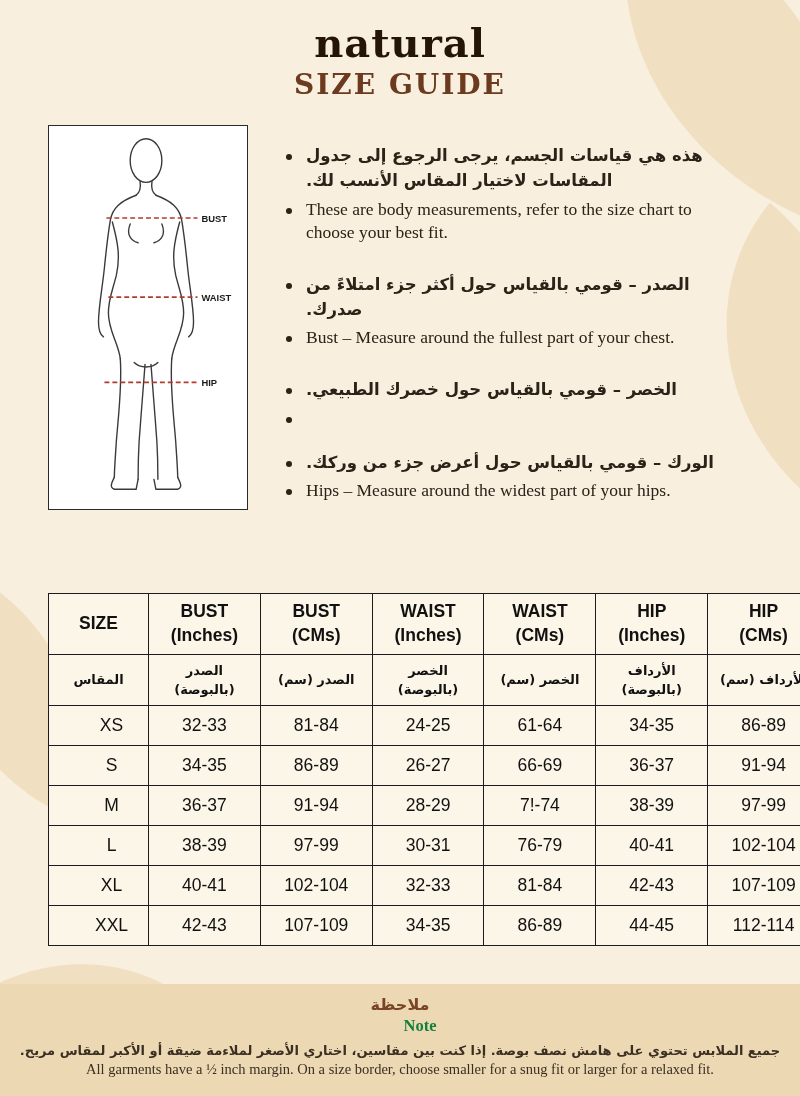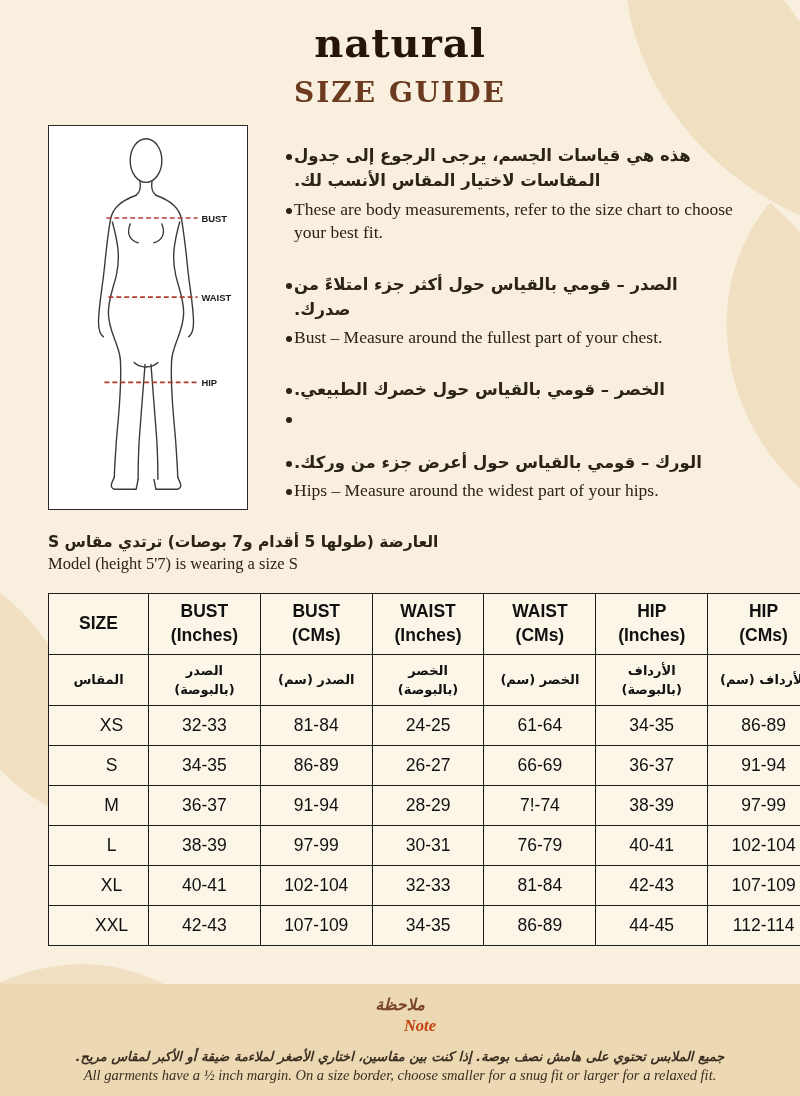--- a/index.html
+++ b/index.html
@@ -10,33 +10,33 @@
   }
   .leaf { position:absolute; background:#f1dfc1; border-radius:0 100% 0 100%; z-index:0; }
   .leaf1 { top:-60px;  right:-80px; width:290px; height:250px; transform:rotate(18deg); }
   .leaf2 { top:250px;  right:-100px; width:220px; height:200px; transform:rotate(40deg); }
   .leaf3 { top:600px;  left:-90px;  width:200px; height:180px; transform:rotate(205deg); }
   .leaf4 { bottom:-30px; left:-70px; width:210px; height:190px; transform:rotate(120deg); }
 
   .header { position:relative; z-index:1; text-align:center; padding-top:22px; }
   .logo  { font-family:"DejaVu Serif", serif; font-weight:700; font-size:40px; line-height:1.05;
            color:#241507; letter-spacing:1px; }
-  .title { margin:12px 0 0; font-family:"DejaVu Serif", serif; font-weight:700; font-size:28px;
+  .title { margin:4px 0 0; font-family:"DejaVu Serif", serif; font-weight:700; font-size:28px;
            letter-spacing:2px; color:#6b3a1f; }
 
   .figure-box { position:absolute; left:48px; top:125px; width:200px; height:385px;
                 background:#ffffff; border:1.6px solid #2a2a2a; box-sizing:border-box; z-index:1; }
   .figure-box svg { width:100%; height:100%; display:block; }
   .ln   { fill:none; stroke:#3a3a3a; stroke-width:1.4; stroke-linecap:round; }
   .meas { stroke:#b23b30; stroke-width:1.7; stroke-dasharray:5 3; }
   .meas-label { font-family:"Liberation Sans", sans-serif; font-size:9.5px; font-weight:bold; fill:#1a1a1a; }
 
   .bullets { position:absolute; left:286px; top:144px; width:450px; margin:0; padding:0;
              list-style:none; z-index:1; }
-  .bullets li { display:flex; gap:2px; align-items:flex-start; }
+  .bullets li { display:flex; gap:14px; align-items:flex-start; }
   .dot { width:6px; height:6px; border-radius:50%; background:#2b2218; margin-top:10px; flex:none; }
   .b-ar { font-family:"DejaVu Sans", sans-serif; font-weight:700; font-size:16.5px; line-height:1.5;
           margin-bottom:4px; }
   .b-ar .txt { direction:rtl; text-align:left; }
   .b-en { font-size:17.5px; line-height:1.35; margin-bottom:28px; }
 
   .model-note { position:absolute; left:48px; top:533px; z-index:1; }
   .model-note .ar { font-family:"DejaVu Sans", sans-serif; font-weight:700; font-size:15.5px; }
   .model-note .en { font-size:16.5px; margin-top:3px; }
 
@@ -45,26 +45,26 @@
   .size-table th, .size-table td { border:1.3px solid #1c1c1c; text-align:center; vertical-align:middle;
                                    padding:0 2px; color:#111; }
   .size-table thead tr.hdr-en th { font-family:"Liberation Sans", sans-serif; font-weight:bold;
                                    font-size:17.5px; white-space:pre-line; height:60px; line-height:1.35; }
   .size-table thead tr.hdr-ar th { font-family:"DejaVu Sans", sans-serif; font-weight:700;
                                    font-size:13px; white-space:pre-line; height:50px; line-height:1.5; }
   .size-table tbody td { font-family:"Liberation Sans", sans-serif; font-size:17.5px; height:39px; }
   .size-table tbody td.size-col { font-weight:normal;padding-left:28px; }
 
   .note-bar { position:absolute; left:0; right:0; bottom:0; height:112px; background:#ecd8b2;
-              z-index:2; text-align:center; padding-top:11px; box-sizing:border-box;font-style:italic; }
+              z-index:2; text-align:center; padding-top:11px; box-sizing:border-box; }
   .note-title-ar { font-family:"DejaVu Sans", sans-serif; font-weight:700; font-size:16px; color:#7a4526; }
   .note-title-en { font-family:"Liberation Serif", serif; font-weight:bold; font-size:16.5px;
-                   color:#c2410c; margin-top:2px;padding-left:40px; }
+                   color:#15803d; margin-top:2px;padding-left:40px; }
   .note-body-ar  { font-family:"DejaVu Sans", sans-serif; font-weight:700; font-size:13px;
-                   color:#3a2f22; margin-top:13px; direction:rtl; }
+                   color:#3a2f22; margin-top:7px; direction:rtl; }
   .note-body-en  { font-family:"Liberation Serif", serif; font-size:14.5px; color:#3a2f22; margin-top:3px; }
 </style>
 </head>
 <body>
 
 <div class="page">
 
   <div class="leaf leaf1"></div>
   <div class="leaf leaf2"></div>
   <div class="leaf leaf3"></div>
@@ -134,24 +134,20 @@
     <li class="b-ar">
       <span class="dot"></span>
       <span class="txt" dir="rtl">الورك – قومي بالقياس حول أعرض جزء من وركك.</span>
     </li>
     <li class="b-en">
       <span class="dot"></span>
       <span class="txt">Hips – Measure around the widest part of your hips.</span>
     </li>
   </ul>
 
-  <div class="model-note">
-    <div class="ar" dir="rtl" style="text-align:left;">العارضة (طولها 5 أقدام و7 بوصات) ترتدي مقاس S</div>
-    <div class="en">Model (height 5'7) is wearing a size S</div>
-  </div>
 
   <table class="size-table">
     <colgroup>
       <col style="width:100px">
         <col>
         <col>
         <col>
         <col>
         <col>
         <col>

